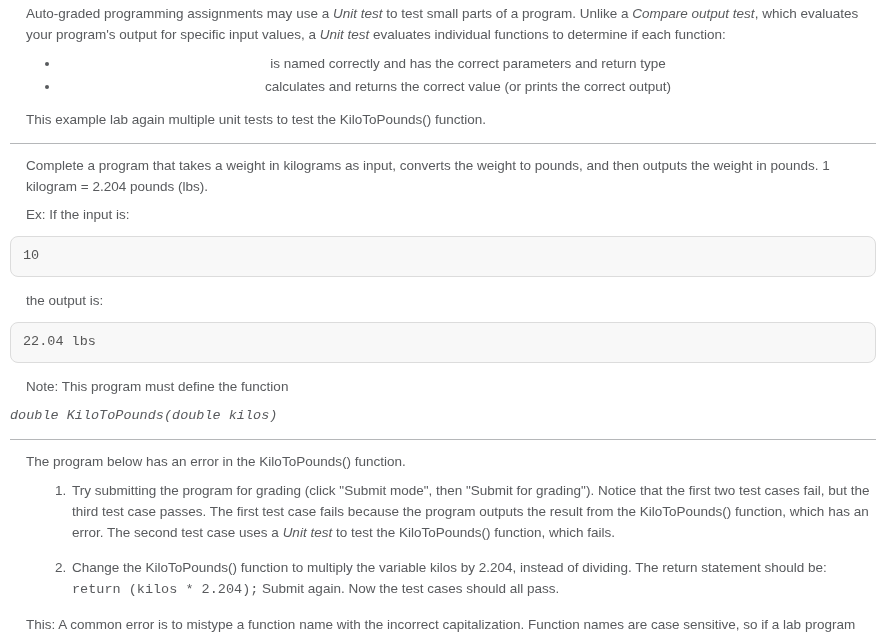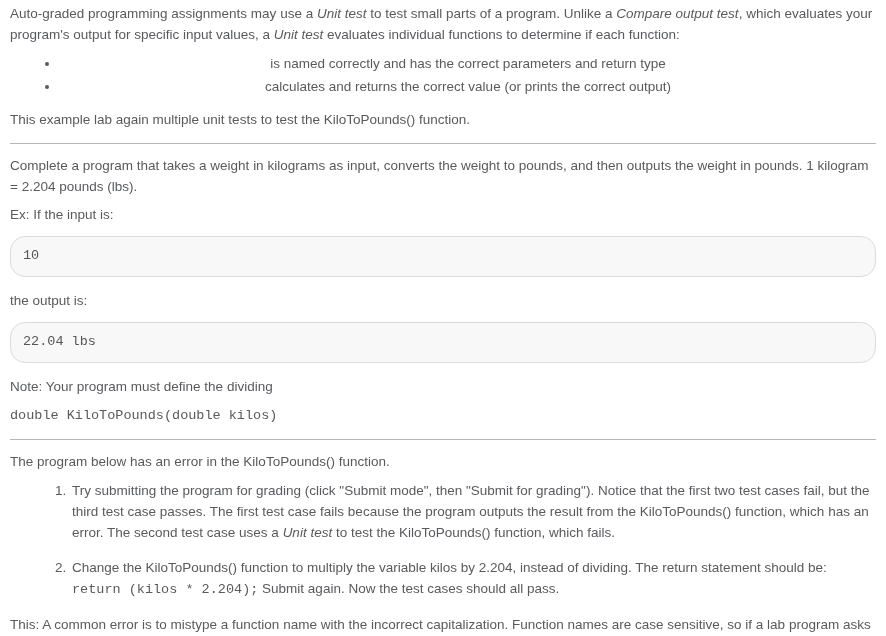--- a/index.html
+++ b/index.html
@@ -11,20 +11,21 @@
       font-family: -apple-system, BlinkMacSystemFont, "Segoe UI", Helvetica, Arial, sans-serif;
       font-size: 13.5px;
       line-height: 1.55;
       color: #585a5d;
       background: #ffffff;
       width: 886px;
       padding: 4px 10px 10px 10px;
     }
     p {
       margin-bottom: 8px;
+      margin-left: 16px;
     }
     ul {
       margin: 8px 0 12px 0;
       padding-left: 50px;
     }
     ol {
       margin: 8px 0 12px 0;
       padding-left: 32px;
     }
     ol li {
@@ -44,30 +45,31 @@
     .italic {
       font-style: italic;
     }
     .code-inline {
       font-family: "Courier New", Courier, monospace;
     }
     .code-block {
       font-family: "Courier New", Courier, monospace;
       background: #f8f8f8;
       border: 1px solid #dcdcdc;
-      border-radius: 15px;
+      border-radius: 8px;
       padding: 9px 12px;
       margin: 10px 0 14px 0;
       font-size: 13.5px;
       color: #555;
     }
     .code-line {
       font-family: "Courier New", Courier, monospace;
       display: block;
       margin-bottom: 10px;
+      font-style: italic;
     }
     .underline {
     }
   </style>
 </head>
 <body>
 
 <p>
   <span>Auto-graded programming assignments may use a </span><span class="italic">Unit test</span><span> to test small parts of a program. Unlike a </span><span class="italic">Compare output test</span><span>, which evaluates your program's output for specific input values, a </span><span class="italic">Unit test</span><span> evaluates individual functions to determine if each function:</span>
 </p>
@@ -84,21 +86,21 @@
 <p>Complete a program that takes a weight in kilograms as input, converts the weight to pounds, and then outputs the weight in pounds. 1 kilogram = 2.204 pounds (lbs).</p>
 
 <p>Ex: If the input is:</p>
 
 <div class="code-block">10</div>
 
 <p>the output is:</p>
 
 <div class="code-block">22.04 lbs</div>
 
-<p>Note: Your program must define the dividing</p>
+<p>Note: This program must define the function</p>
 <span class="code-line">double KiloToPounds(double kilos)</span>
 
 <hr>
 
 <p>The program below has an error in the KiloToPounds() function.</p>
 
 <ol>
   <li>
     <span>Try submitting the program for grading (click "Submit mode", then "Submit for grading"). Notice that the first two test cases fail, but the third test case passes. The first test case fails because the program outputs the result from the KiloToPounds() function, which has an error. The second test case uses a </span><span class="italic">Unit test</span><span> to test the KiloToPounds() function, which fails.</span>
   </li>

